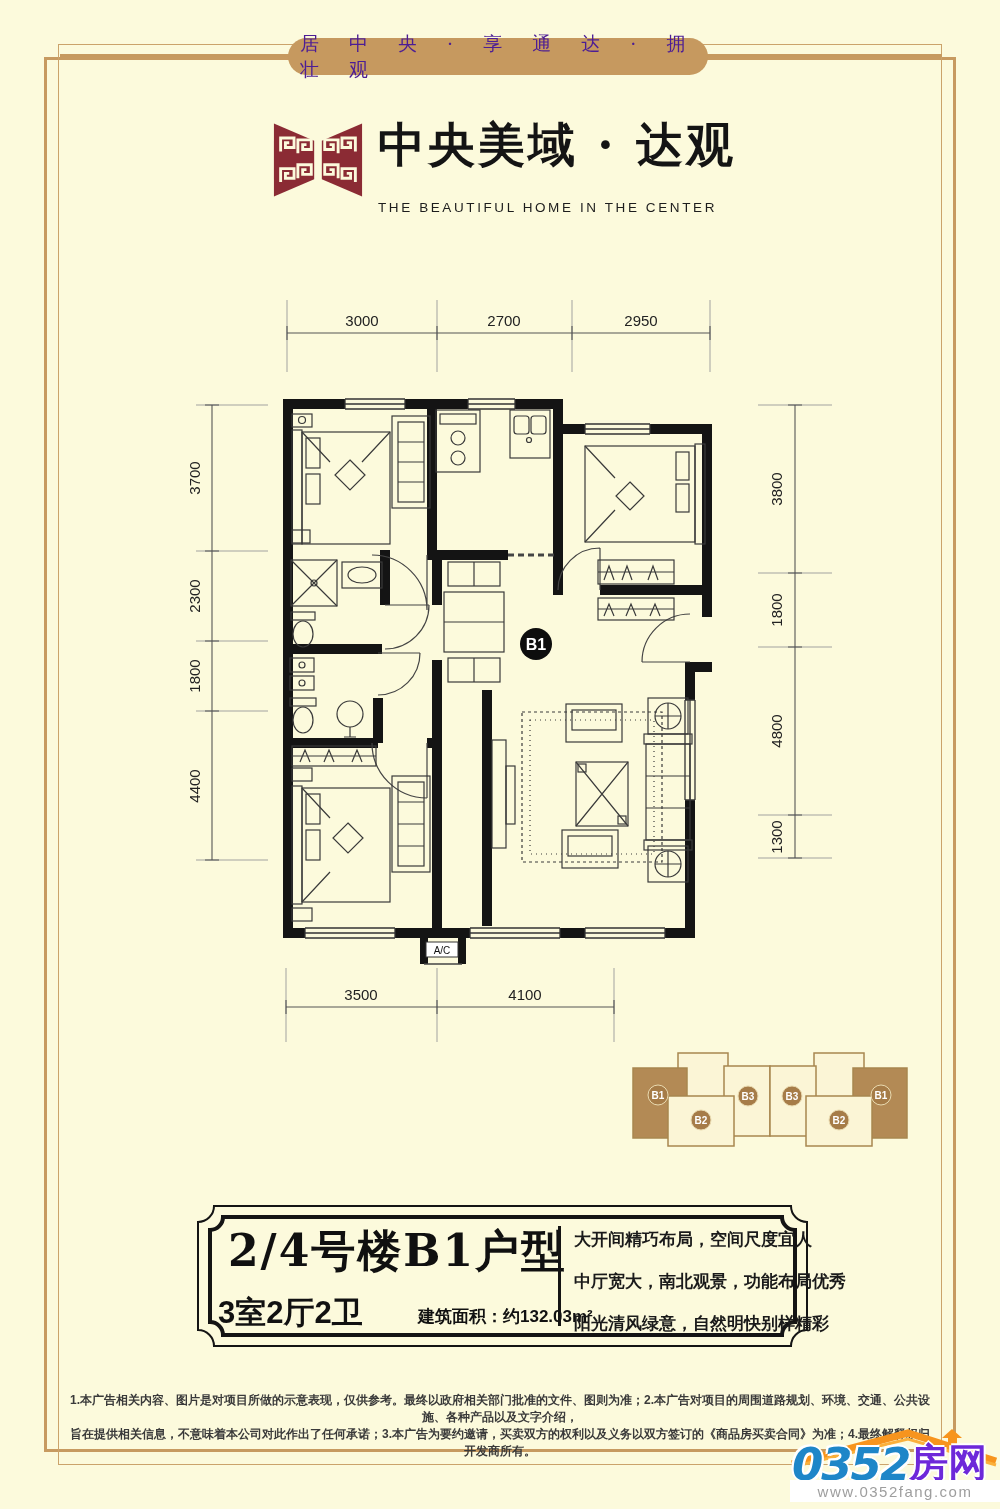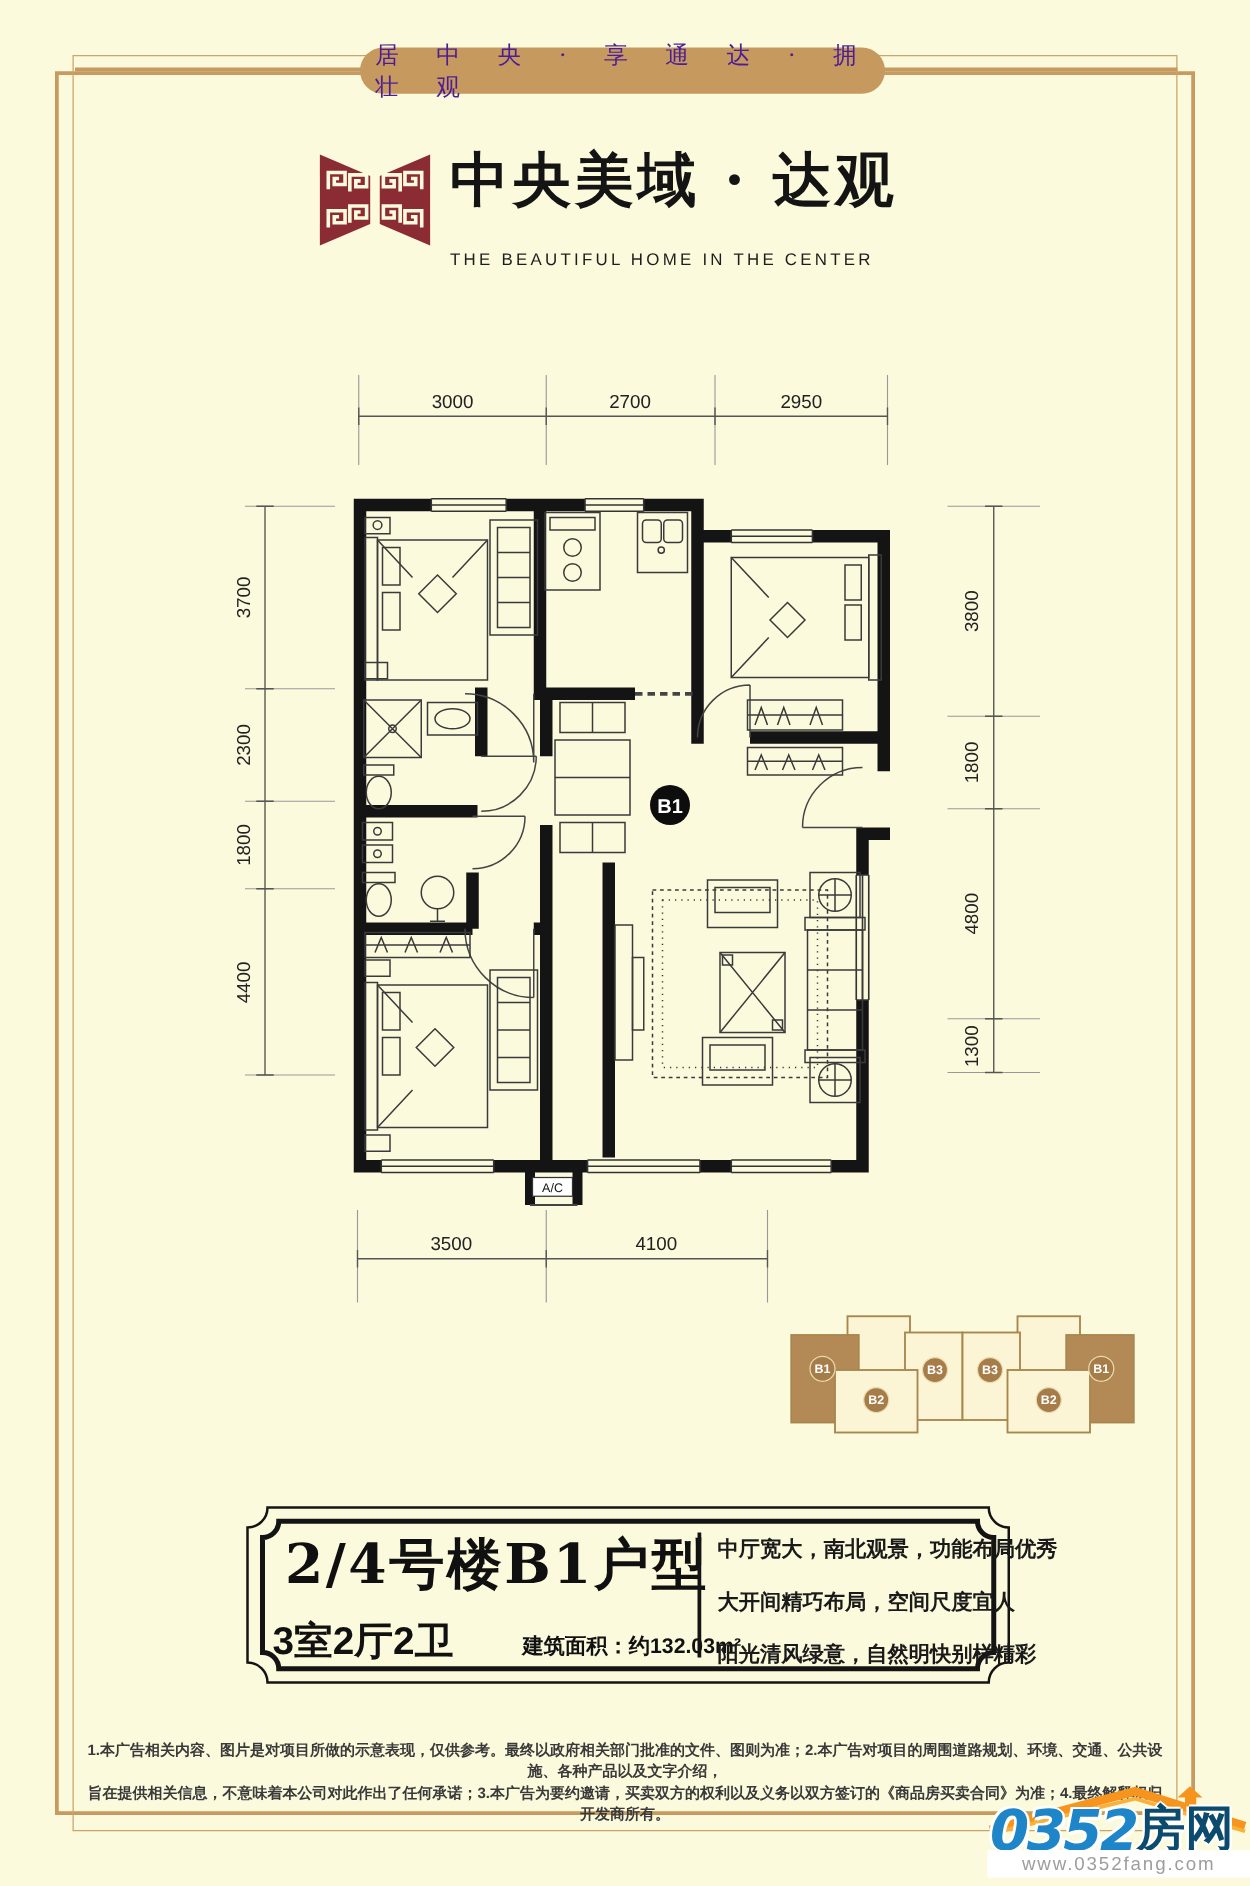--- a/index.html
+++ b/index.html
@@ -9,21 +9,21 @@
   .frame-thick{position:absolute;left:44px;top:57px;right:44px;bottom:57px;border:3px solid #C79A60;}
   .frame-thin{position:absolute;left:58px;top:44px;right:58px;bottom:44px;border:1px solid #CBA36B;}
   
   .band{position:absolute;left:288px;top:38px;width:420px;height:37px;background:#C6995F;border-radius:19px;
         color:#4c1d95;display:flex;align-items:center;justify-content:center;font-size:19px;
         letter-spacing:12px;padding-left:12px;box-sizing:border-box;font-family:"DejaVu Serif",serif;}
   .band-line{position:absolute;top:54px;height:3px;background:#C6995F;}
   .band-line.l{left:60px;width:230px;}
   .band-line.r{left:706px;width:236px;}
   
-  .brand{position:absolute;left:254px;top:114px;width:470px;height:110px;display:flex;align-items:flex-start;}
+  .brand{position:absolute;left:272px;top:114px;width:470px;height:110px;display:flex;align-items:flex-start;}
   .brand-text{margin-left:14px;}
   .brand-cn{font-family:"DejaVu Serif","Liberation Serif",serif;font-weight:bold;font-size:47px;
             letter-spacing:3px;color:#141414;line-height:62px;white-space:nowrap;}
   .brand-en{font-size:13.5px;letter-spacing:2.6px;color:#1d1d1d;margin-top:24px;white-space:nowrap;}
   
   .plan{position:absolute;left:150px;top:280px;width:700px;height:780px;}
   .keyplan{position:absolute;left:625px;top:1048px;width:290px;height:104px;}
   
   .plaque{position:absolute;left:190px;top:1200px;width:625px;height:152px;}
   .plaque svg{position:absolute;left:0;top:0;}
@@ -37,21 +37,21 @@
   
   .disclaimer{position:absolute;left:70px;right:70px;top:1392px;text-align:center;font-size:12px;
               font-weight:bold;color:#3a3a3a;line-height:17px;}
   
   .sitelogo{position:absolute;left:790px;top:1428px;width:210px;height:74px;}
   .sitelogo .roof{position:absolute;left:0;top:0;}
   .sitelogo .row{position:absolute;left:2px;top:8px;white-space:nowrap;}
   .site-num{font-family:"DejaVu Sans",sans-serif;font-style:italic;font-weight:bold;font-size:45px;
             color:#1E86C8;letter-spacing:-2px;
             text-shadow:-2px 0 0 #fff,2px 0 0 #fff,0 -2px 0 #fff,0 2px 0 #fff,-2px -2px 0 #fff,2px 2px 0 #fff;}
-  .site-name{font-weight:bold;font-size:39px;color:#0c4a6e;vertical-align:4px;
+  .site-name{font-weight:bold;font-size:39px;color:#6d28d9;vertical-align:4px;
             text-shadow:-2px 0 0 #fff,2px 0 0 #fff,0 -2px 0 #fff,0 2px 0 #fff;}
   .urlbar{position:absolute;left:0;bottom:0;width:100%;height:22px;background:#fff;display:flex;
           align-items:center;justify-content:center;font-size:15px;letter-spacing:1.5px;color:#9E9E9E;}
   
   text{font-family:"Liberation Sans",sans-serif;}
   .dim{font-size:15px;fill:#222;}
 </style>
 </head>
 <body>
 
@@ -331,22 +331,22 @@
   <div class="plaque">
     <svg width="625" height="152" viewBox="0 0 625 152">
       <path d="M24,6 H601 A16,16 0 0 0 617,22 V130 A16,16 0 0 0 601,146 H24 A16,16 0 0 0 8,130 V22 A16,16 0 0 0 24,6 Z" fill="none" stroke="#141414" stroke-width="2"></path>
       <path d="M33,17 H592 A13,13 0 0 0 605,30 V122 A13,13 0 0 0 592,135 H33 A13,13 0 0 0 20,122 V30 A13,13 0 0 0 33,17 Z" fill="none" stroke="#141414" stroke-width="4"></path>
     </svg>
     <div class="unit-title">2/4号楼B1户型</div>
     <div class="unit-rooms">3室2厅2卫</div>
     <div class="unit-area"><span>建筑面积：</span><span>约132.03m²</span></div>
     <div class="plaque-divider"></div>
     <div class="features">
+      <div class="feature">大开间精巧布局，空间尺度宜人</div>
       <div class="feature">中厅宽大，南北观景，功能布局优秀</div>
-      <div class="feature">大开间精巧布局，空间尺度宜人</div>
       <div class="feature">阳光清风绿意，自然明快别样精彩</div>
     </div>
   </div>
 
   <div class="disclaimer">
     <div>1.本广告相关内容、图片是对项目所做的示意表现，仅供参考。最终以政府相关部门批准的文件、图则为准；2.本广告对项目的周围道路规划、环境、交通、公共设施、各种产品以及文字介绍，</div>
     <div>旨在提供相关信息，不意味着本公司对此作出了任何承诺；3.本广告为要约邀请，买卖双方的权利以及义务以双方签订的《商品房买卖合同》为准；4.最终解释权归开发商所有。</div>
   </div>
 
   <div class="sitelogo">

